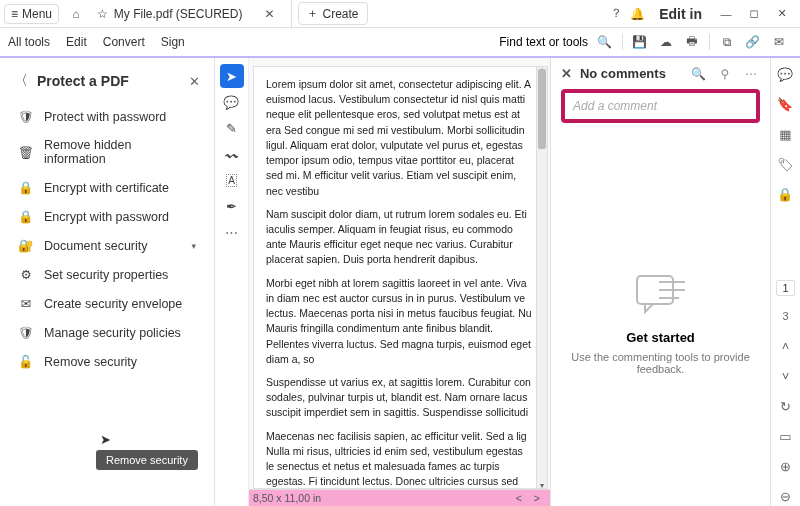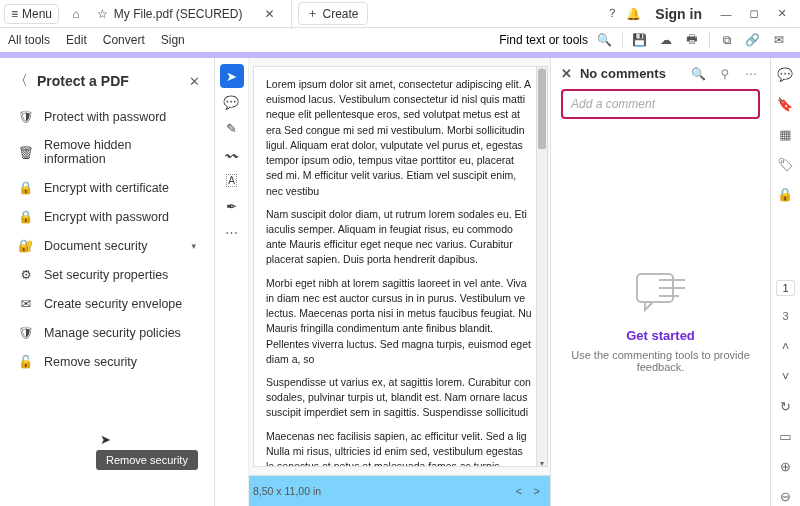--- a/index.html
+++ b/index.html
@@ -9,21 +9,21 @@
 .titlebar { height: 28px; display: flex; align-items: center; border-bottom: 1px solid #e0e0e0; padding: 0 4px; }
 .titlebar .menu-btn { display: flex; align-items: center; gap: 4px; padding: 2px 6px; border: 1px solid #ddd; border-radius: 4px; margin-right: 6px; font-size: 12px; cursor: pointer; }
 .titlebar .icon-btn { width: 22px; height: 22px; display: flex; align-items: center; justify-content: center; cursor: pointer; color: #555; }
 .titlebar .tab { display: flex; align-items: center; gap: 6px; padding: 4px 10px; border-right: 1px solid #e0e0e0; font-size: 12px; }
 .titlebar .create-btn { display: flex; align-items: center; gap: 4px; padding: 2px 8px; margin-left: 6px; border: 1px solid #ddd; border-radius: 4px; font-size: 12px; cursor: pointer; }
 .titlebar .spacer { flex: 1; }
 .titlebar .signin { font-weight: 700; font-size: 14px; margin: 0 10px; cursor: pointer; }
 .titlebar .win-btn { width: 28px; height: 22px; display: flex; align-items: center; justify-content: center; color: #555; cursor: pointer; font-size: 11px; }
 
 
-.toolbar { height: 30px; display: flex; align-items: center; padding: 0 8px; border-bottom: 6px solid #c4b5fd; }
+.toolbar { height: 30px; display: flex; align-items: center; padding: 0 8px; border-bottom: 2px solid #c4b5fd; }
 .toolbar .link { margin-right: 16px; font-size: 12px; color: #333; cursor: pointer; }
 .toolbar .spacer { flex: 1; }
 .toolbar .find { font-size: 12px; color: #000000; margin-right: 4px; }
 .toolbar .tb-icon { width: 26px; height: 22px; display: flex; align-items: center; justify-content: center; color: #555; cursor: pointer; }
 .toolbar .sep { width: 1px; height: 16px; background: #ddd; margin: 0 4px; }
 
 
 .main { display: flex; height: calc(100% - 58px); }
 
 
@@ -37,41 +37,41 @@
 .left-panel .section { padding: 14px 18px 6px 18px; font-size: 10.5px; letter-spacing: 0.5px; color: #888; }
 .left-panel .chev { font-size: 9px; color: #666; margin-left: auto; }
 .tooltip { position: absolute; left: 96px; top: 450px; background: #555; color: #fff; padding: 4px 10px; border-radius: 3px; font-size: 11px; }
 .cursor { position: absolute; left: 100px; top: 432px; font-size: 13px; pointer-events:none; }
 
 
 .doc-area { flex: 1; display: flex; background: #f8f8f8; position: relative; }
 .vtools { width: 34px; background: #fff; border-right: 1px solid #eee; display: flex; flex-direction: column; align-items: center; padding-top: 6px; gap: 2px; }
 .vtools .vt { width: 24px; height: 24px; display: flex; align-items: center; justify-content: center; border-radius: 4px; cursor: pointer; color: #444; font-size: 13px; }
 .vtools .vt.active { background: #1e6ee6; color: #fff; }
-.page-wrap { flex: 1; display: flex; flex-direction: column; gap: 8px; }
+.page-wrap { flex: 1; display: flex; flex-direction: column; }
 .page-scroll { flex: 1; overflow: hidden; position: relative; padding: 8px 4px 0 4px; }
 .page { background: #fff; height: 100%; border: 1px solid #e0e0e0; padding: 10px 12px; font-size: 10.5px; line-height: 1.45; color: #222; overflow: hidden; }
 .page p { margin-bottom: 8px; }
 .page-scrollbar { position: absolute; right: 2px; top: 8px; bottom: 0; width: 12px; background: #f0f0f0; border: 1px solid #ddd; }
 .page-scrollbar .thumb { position: absolute; left: 1px; right: 1px; top: 2px; height: 80px; background: #bbb; border-radius: 2px; }
 .page-scrollbar .arr { position: absolute; left: 0; right: 0; text-align: center; font-size: 8px; color: #666; cursor: pointer; }
-.statusbar { height: 31px; background: #7dd3fc; border-top: 1px solid #ddd; display: flex; align-items: center; font-size: 10.5px; color: #555; padding: 0 4px; }
+.statusbar { height: 17px; background: #f9a8d4; border-top: 1px solid #ddd; display: flex; align-items: center; font-size: 10.5px; color: #555; padding: 0 4px; }
 .statusbar .spacer { flex: 1; }
 .statusbar .arr { padding: 0 6px; cursor: pointer; }
 
 
 .comments { width: 220px; border-left: 1px solid #e0e0e0; display: flex; flex-direction: column; padding: 8px 10px; }
 .comments .chead { display: flex; align-items: center; gap: 8px; margin-bottom: 8px; }
 .comments .chead .x { cursor: pointer; font-size: 13px; font-weight:700; color:#555;}
 .comments .chead .ctitle { font-weight: 700; font-size: 13px; flex: 1; }
 .comments .chead .ci { width: 18px; color: #888; cursor: pointer; text-align: center; }
-.comments .add { border: 2px solid #be185d; border-radius: 4px; padding: 6px 8px; font-size: 12px; color: #aaa; font-style: italic; cursor: text; margin-bottom: 21px; }
+.comments .add { border: 4px solid #be185d; border-radius: 4px; padding: 6px 8px; font-size: 12px; color: #aaa; font-style: italic; cursor: text; margin-bottom: 21px; }
 .comments .empty { flex: 1; display: flex; flex-direction: column; align-items: center; justify-content: center; text-align: center; color: #555; }
 .comments .empty svg { margin-bottom: 12px; }
-.comments .gs { font-weight: 700; color: #6d28d9; margin-bottom: 6px; font-size: 13px;}
+.comments .gs { font-weight: 700; color: #000000; margin-bottom: 6px; font-size: 13px;}
 .comments .msg { font-size: 11px; color: #777; padding: 0 4px; }
 
 
 .rail { width: 30px; border-left: 1px solid #e0e0e0; display: flex; flex-direction: column; align-items: center; padding-top: 6px; gap: 10px; }
 .rail .ri { width: 20px; height: 20px; display: flex; align-items: center; justify-content: center; color: #666; cursor: pointer; font-size: 13px; }
 .rail .page-num { font-size: 11px; border: 1px solid #ddd; padding: 1px 5px; border-radius: 2px; }
 .rail .gap { flex: 1; }
 
 svg { display: block; }
 </style>
@@ -97,21 +97,21 @@
     <span>＋</span>
     <span>Create</span>
   </div>
   <div class="spacer"></div>
   <div class="icon-btn">
       <span>？</span>
     </div>
   <div class="icon-btn">
       <span>🔔</span>
     </div>
-  <div class="signin">Sign in</div>
+  <div class="signin">Edit in</div>
   <div class="win-btn">
       <span>—</span>
     </div>
   <div class="win-btn">
       <span>◻</span>
     </div>
   <div class="win-btn">
       <span>✕</span>
     </div>
 </div>

